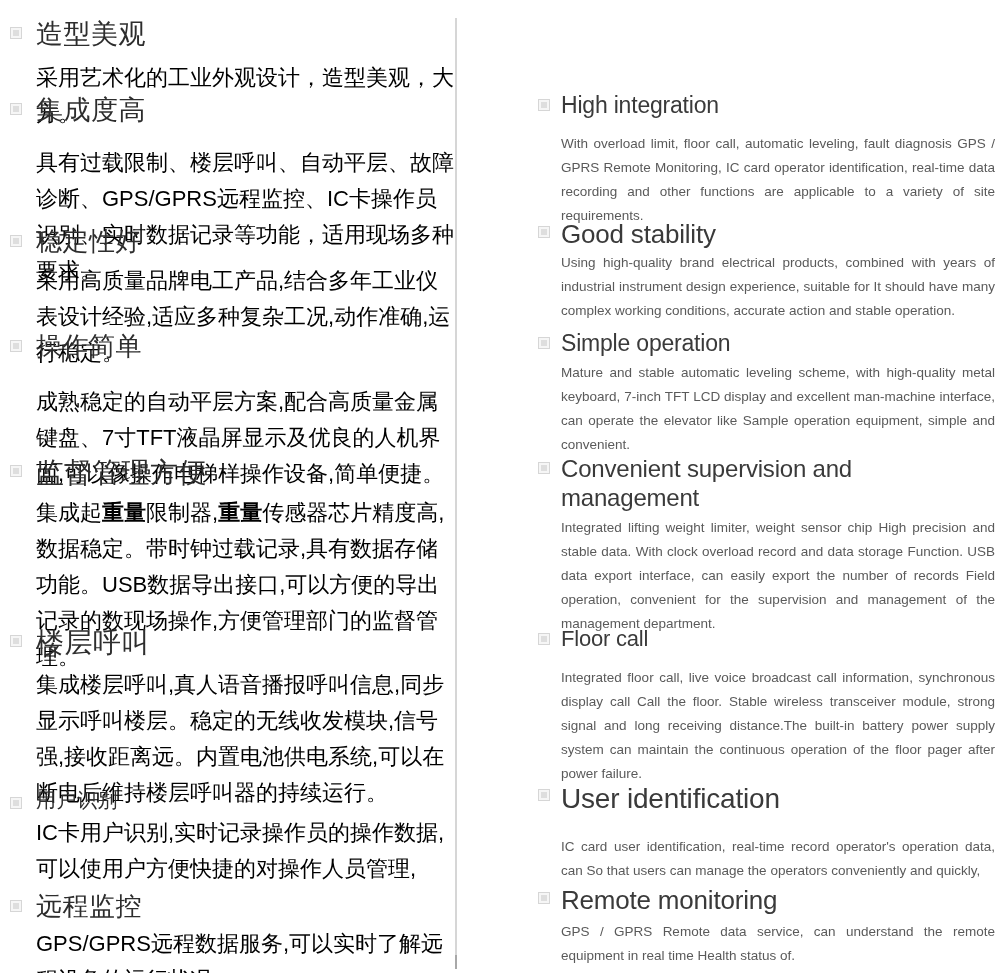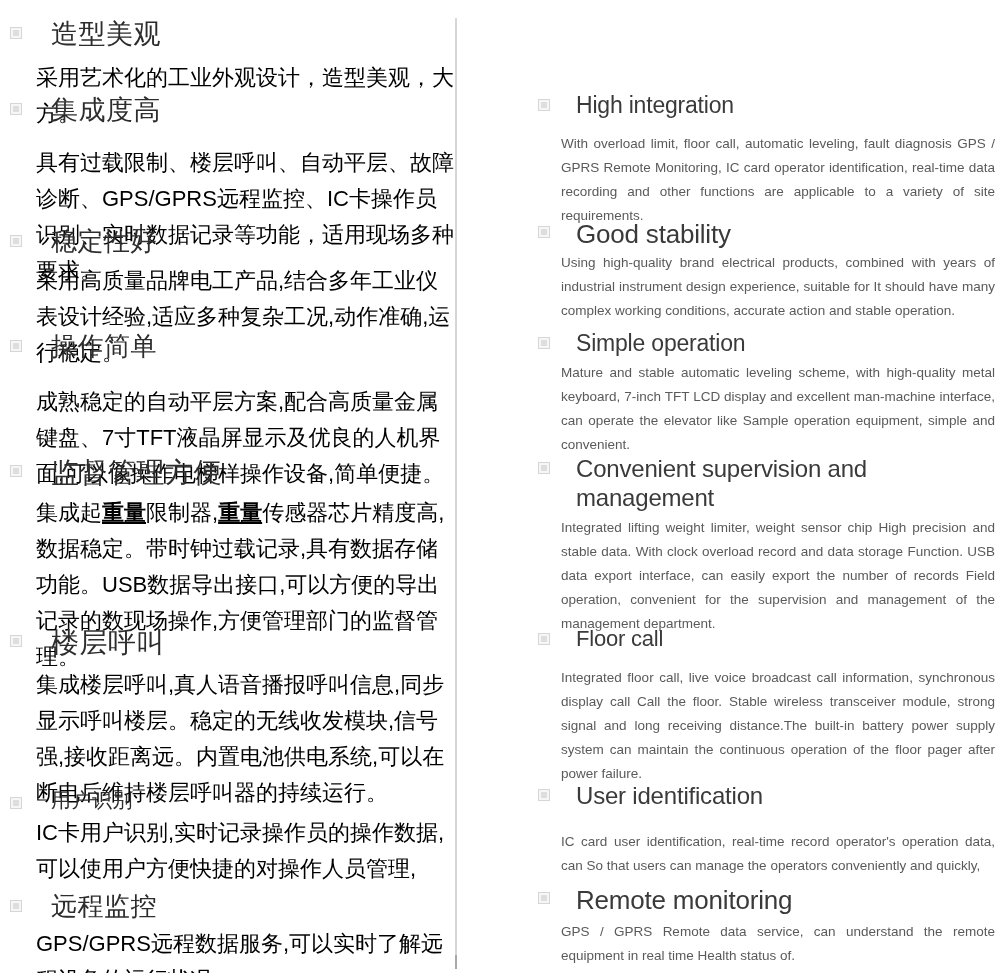--- a/index.html
+++ b/index.html
@@ -6,35 +6,35 @@
   body{width:1000px;height:973px;font-family:"Liberation Sans",sans-serif;position:relative;overflow:hidden;}
   .canvas{position:relative;width:1000px;height:973px;background:#ffffff;}
 
   .divider{position:absolute;left:455px;top:18px;width:2px;height:940px;background:#d6d6d6;}
   .divider-tip{position:absolute;left:455px;top:955px;width:2px;height:14px;background:#a8a8a8;}
 
   .sec{position:absolute;}
   .sec.zh{left:10px;width:445px;}
   .sec.en{left:538px;width:455px;}
 
-  .hrow{display:flex;align-items:flex-start;gap:15px;}
+  .hrow{display:flex;align-items:flex-start;}
   .bullet{width:10px;height:10px;border:1px solid #d6d6d6;background:#dedede;
           box-shadow:inset 0 0 0 2px #f6f6f6;flex:none;}
   .zh .bullet{margin-top:9px;margin-right:14px;}
   .en .bullet{margin-top:7px;margin-right:11px;}
 
   h2{margin:0;font-weight:400;line-height:1.2;}
   .zh h2{color:#2d2d2d;letter-spacing:0.5px;}
   .en h2{color:#3a3a3a;letter-spacing:-0.2px;}
 
   .body{margin:0;}
   .zh .body{margin-left:26px;width:421px;font-size:22px;line-height:36px;color:#000000;}
   .en .body{margin-left:23px;width:434px;font-size:13.5px;line-height:24px;color:#5a5a5a;
             text-align:justify;}
-  .body span.b{font-weight:bold;text-decoration:underline;}
+  .body span.b{font-weight:bold;}
 </style>
 </head>
 <body>
 
 <div class="canvas">
 
   <div class="divider"></div>
   <div class="divider-tip"></div>
 
   <section class="sec zh" style="top:18px">
@@ -138,21 +138,21 @@
     <div class="hrow">
       <span class="bullet"></span>
       <h2 style="font-size:22px">Floor call</h2>
     </div>
     <p class="body" style="margin-top:14px">Integrated floor call, live voice broadcast call information, synchronous display call Call the floor. Stable wireless transceiver module, strong signal and long receiving distance.The built-in battery power supply system can maintain the continuous operation of the floor pager after power failure.</p>
   </section>
 
   <section class="sec en" style="top:782px">
     <div class="hrow">
       <span class="bullet"></span>
-      <h2 style="font-size:24px">User identification</h2>
+      <h2 style="font-size:28px">User identification</h2>
     </div>
     <p class="body" style="margin-top:19px">IC card user identification, real-time record operator's operation data, can So that users can manage the operators conveniently and quickly,</p>
   </section>
 
   <section class="sec en" style="top:885px">
     <div class="hrow">
       <span class="bullet"></span>
       <h2 style="font-size:26px">Remote monitoring</h2>
     </div>
     <p class="body" style="margin-top:4px">GPS / GPRS Remote data service, can understand the remote equipment in real time  Health status of.</p>

